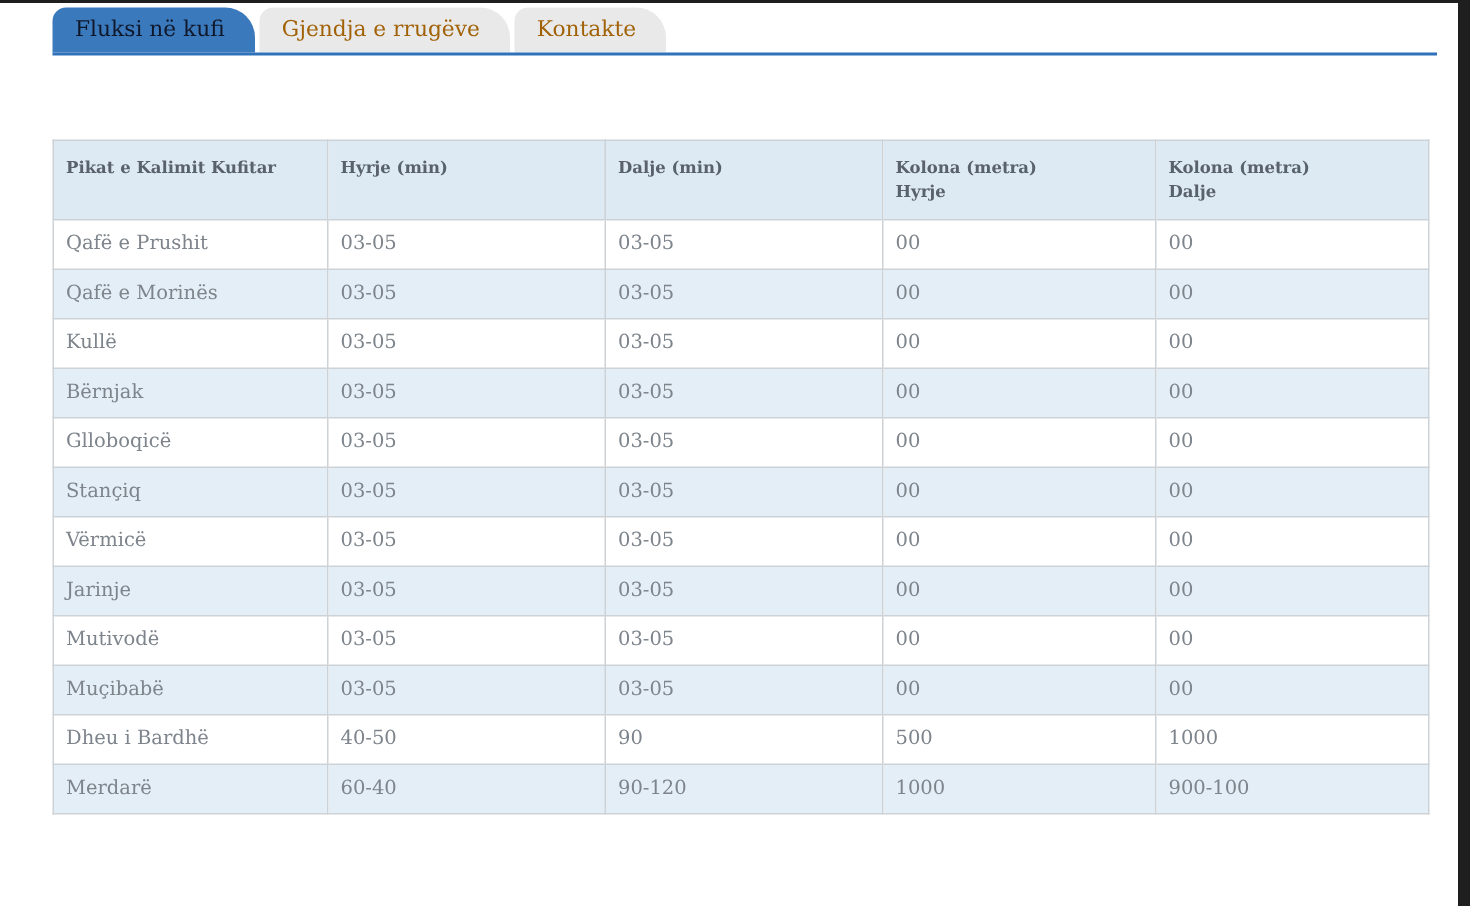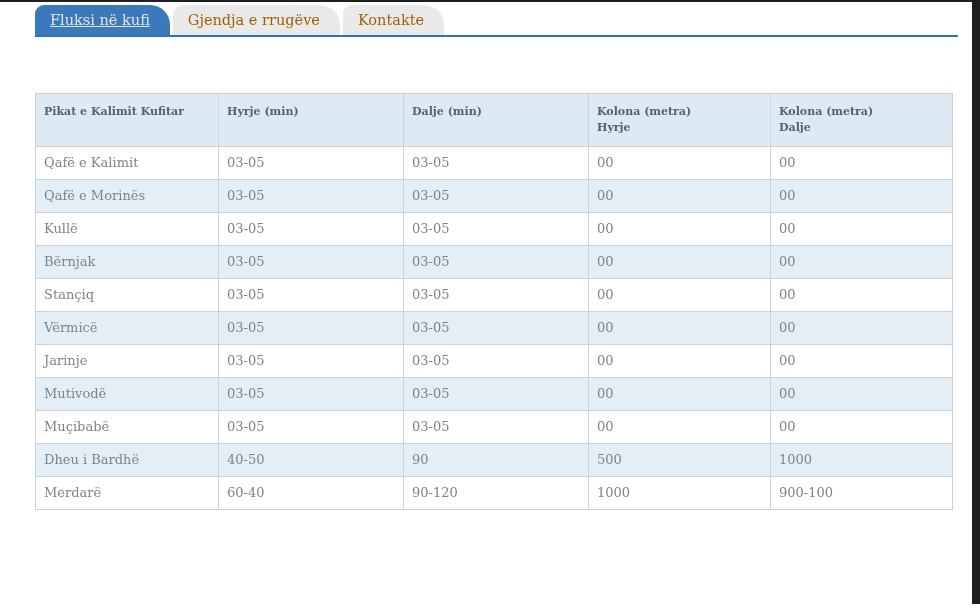--- a/index.html
+++ b/index.html
@@ -24,21 +24,21 @@
   }
   .tab {
     display: flex; align-items: center;
     padding: 0 20px 0 15px;
     background: #e9e9e9; color: #a16207;
     font-size: 14.5px;
     border-radius: 9px 20px 0 0;
     cursor: pointer;
     white-space: nowrap;
   }
-  .tab.active { background: #3b79bd; color: #e5e5e5; text-decoration: underline; }
+  .tab.active { background: #3b79bd; color: #0f172a; }
 
   .underline {
     position: absolute; left: 35px; top: 35px; width: 923px; height: 2px;
     background: #2f72ba;
   }
 
   .heading {
     position: absolute; left: 35px; top: 66px;
     font-size: 12px; letter-spacing: 0.6px; color: #75797d;
   }
@@ -116,21 +116,21 @@
         <th>Hyrje (min)</th>
         <th>Dalje (min)</th>
         <th>Kolona (metra)
 Hyrje</th>
         <th>Kolona (metra)
 Dalje</th>
       </tr>
     </thead>
     <tbody id="table-body">
         <tr>
-          <td>Qafë e Kalimit</td>
+          <td>Qafë e Prushit</td>
           <td>03-05</td>
           <td>03-05</td>
           <td>00</td>
           <td>00</td>
         </tr>
         <tr>
           <td>Qafë e Morinës</td>
           <td>03-05</td>
           <td>03-05</td>
           <td>00</td>
@@ -138,20 +138,27 @@
         </tr>
         <tr>
           <td>Kullë</td>
           <td>03-05</td>
           <td>03-05</td>
           <td>00</td>
           <td>00</td>
         </tr>
         <tr>
           <td>Bërnjak</td>
+          <td>03-05</td>
+          <td>03-05</td>
+          <td>00</td>
+          <td>00</td>
+        </tr>
+        <tr>
+          <td>Glloboqicë</td>
           <td>03-05</td>
           <td>03-05</td>
           <td>00</td>
           <td>00</td>
         </tr>
         <tr>
           <td>Stançiq</td>
           <td>03-05</td>
           <td>03-05</td>
           <td>00</td>

